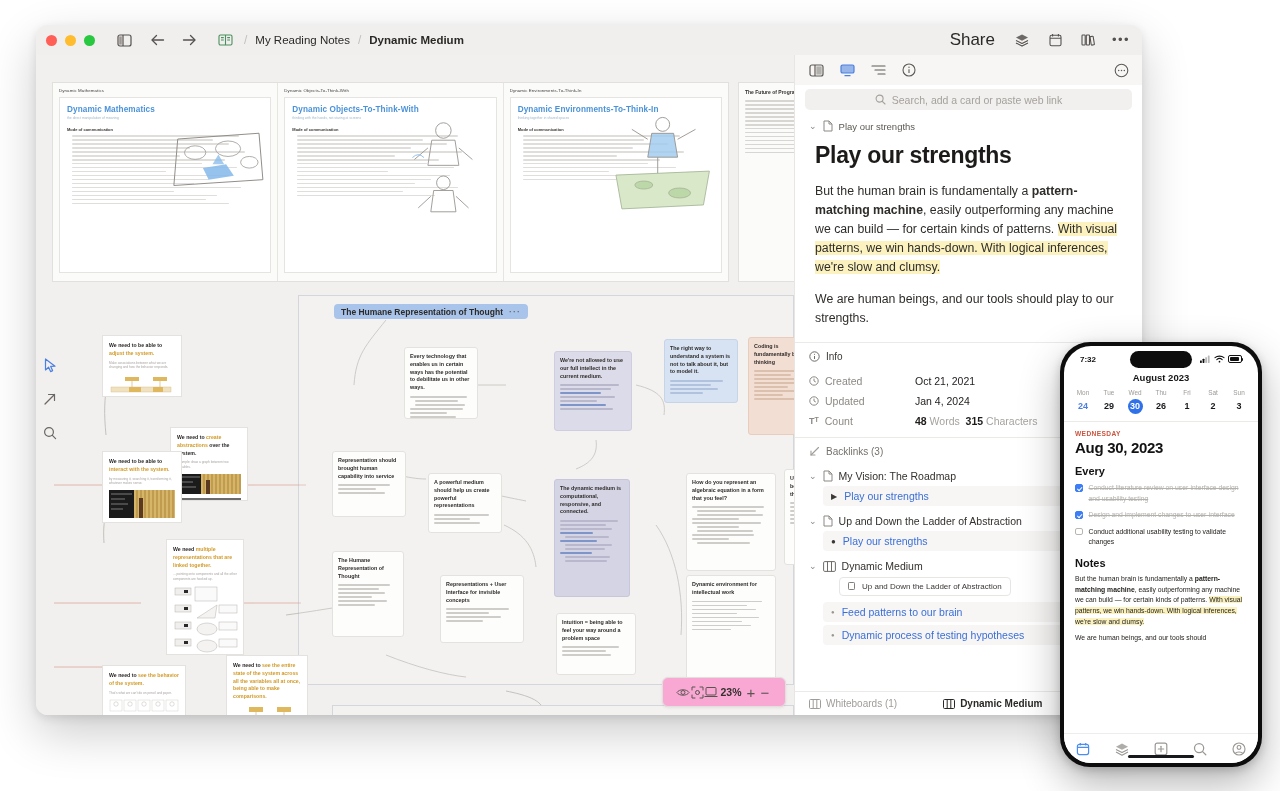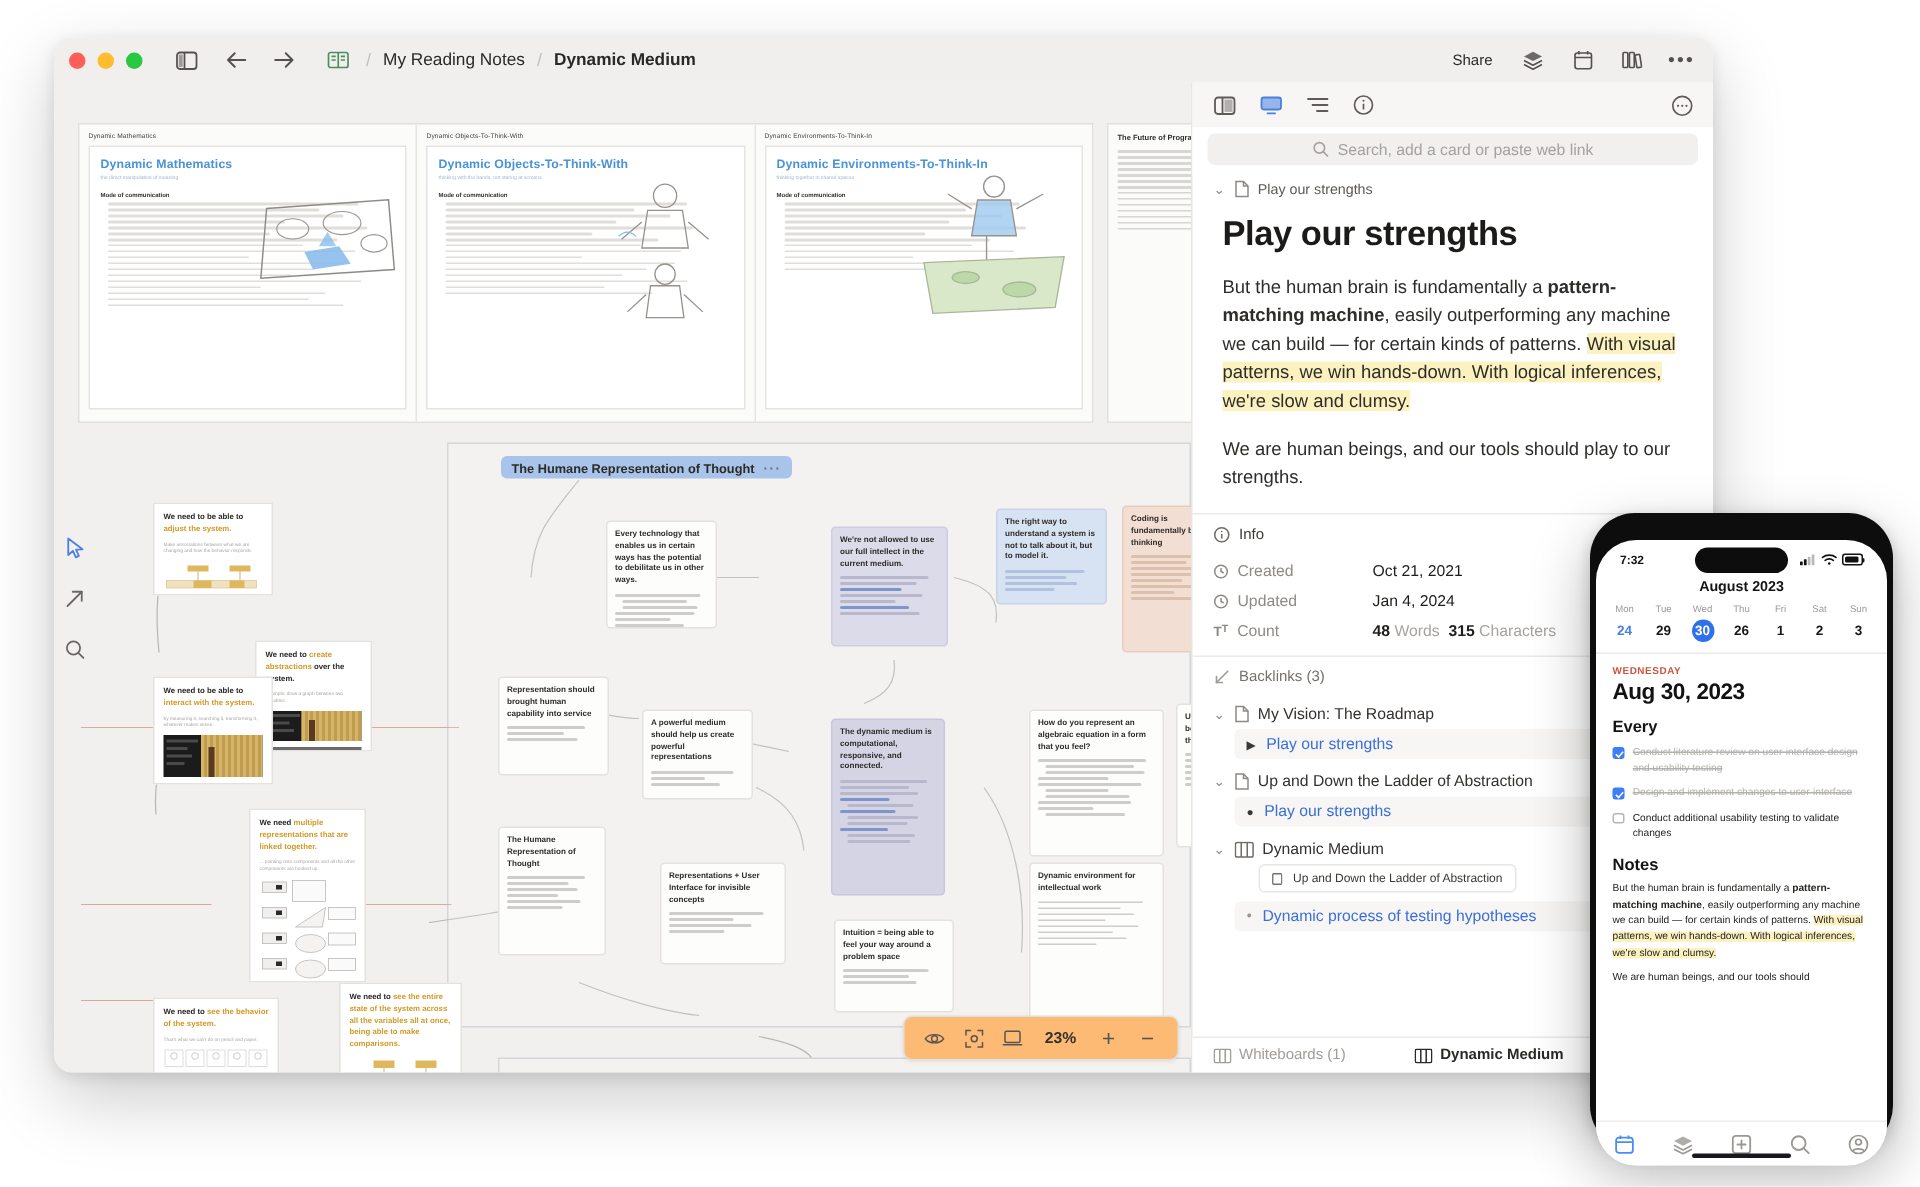--- a/index.html
+++ b/index.html
@@ -47,21 +47,21 @@
   .bc-sep { color:#c3bfbb; font-size: 12px; }
   .bc-item { white-space: nowrap; }
   .bc-item.active { font-weight: bold; }
   .book-ic { color:#4a8f5e; }
 
   .tb-right {
     position: absolute; right: 0; top: 0; height: 30px;
     display: flex; align-items: center; gap: 11px;
     padding-right: 10px;
   }
-  .share-btn { font-size: 10px; color:#2b2926; padding: 2px 5px; border-radius: 4px; }
+  .share-btn { font-size: 17px; color:#2b2926; padding: 2px 5px; border-radius: 4px; }
 
   
   .app-body { flex: 1; display: flex; min-height: 0; }
 
   
   .canvas-pane {
     position: relative; flex: 1; min-width: 0;
     background: #f1f0ee; overflow: hidden;
   }
   .canvas-inner { position:absolute; inset:0; }
@@ -149,22 +149,22 @@
     position:absolute; left: 4px; top: 300px;
     display:flex; flex-direction:column; gap: 14px; align-items:center;
     z-index: 5;
   }
   .tool-btn { width:20px; height:20px; display:flex; align-items:center; justify-content:center; color:#6b6764; }
   .tool-btn.active { color:#4b7fe0; }
 
   
   .zoombar {
     position:absolute; right: 8px; bottom: 8px;
-    height: 26px; display:flex; align-items:center; gap: 12px;
-    padding: 14px 13px; background:#fdba74; border:1px solid #e2e0dd;
+    height: 26px; display:flex; align-items:center; gap: 0;
+    padding: 14px 13px; background:#f9a8d4; border:1px solid #e2e0dd;
     border-radius: 6px; box-shadow: 0 1px 3px rgba(0,0,0,.07);
     z-index: 5;
   }
   .zb-ic { width:14px; height:14px; display:flex; align-items:center; justify-content:center; color:#58544f; }
   .zb-pct { font-size: 10.5px; color:#33302d; font-weight:600; min-width: 26px; text-align:center; }
 
   
   .inspector {
     width: 348px; flex: none; background:#fff;
     display:flex; flex-direction:column; min-height:0;
@@ -233,21 +233,21 @@
   
   .phone {
     position:absolute; left: 1060px; top: 342px;
     width: 202px; height: 425px;
     background:#0d0d0d; border-radius: 30px;
     box-shadow: 0 16px 40px rgba(0,0,0,.30), 0 3px 10px rgba(0,0,0,.18);
     padding: 4px;
   }
   .screen {
     width:100%; height:100%; background:#fff; border-radius: 27px;
-    overflow:hidden; position:relative; display:flex; flex-direction:column;margin-top:14px;
+    overflow:hidden; position:relative; display:flex; flex-direction:column;
   }
   .status {
     height: 22px; flex:none; display:flex; align-items:center;
     padding: 4px 16px 0 16px; position:relative;
   }
   .st-time { font-size: 8px; font-weight: bold; color:#111; }
   .notch {
     position:absolute; left:50%; top:5px; transform:translateX(-50%);
     width: 62px; height: 17px; background:#0d0d0d; border-radius: 10px;
   }
@@ -1075,20 +1075,24 @@
                 <span style="display:flex;color:#75716c">
                   <svg width="7" height="8" viewBox="0 0 7 8" fill="none" stroke="currentColor" stroke-width=".9">
                       <rect x=".5" y=".5" width="6" height="7" rx=".8"></rect>
                     </svg>
                 </span>
                 <span>Up and Down the Ladder of Abstraction</span>
               </span>
             </div>
             <div class="bl-item">
               <span class="bullet" style="font-size:6px;color:#9a968f">●</span>
+              <span>Feed patterns to our brain</span>
+            </div>
+            <div class="bl-item">
+              <span class="bullet" style="font-size:6px;color:#9a968f">●</span>
               <span>Dynamic process of testing hypotheses</span>
             </div>
           </div>
         </div>
 
         <div class="insp-foot">
           <span class="foot-l">
             <span style="display:flex">
               <svg width="12" height="10" viewBox="0 0 12 10" fill="none" stroke="currentColor" stroke-width="1">
                   <rect x=".5" y=".5" width="11" height="9" rx="1.1"></rect>

